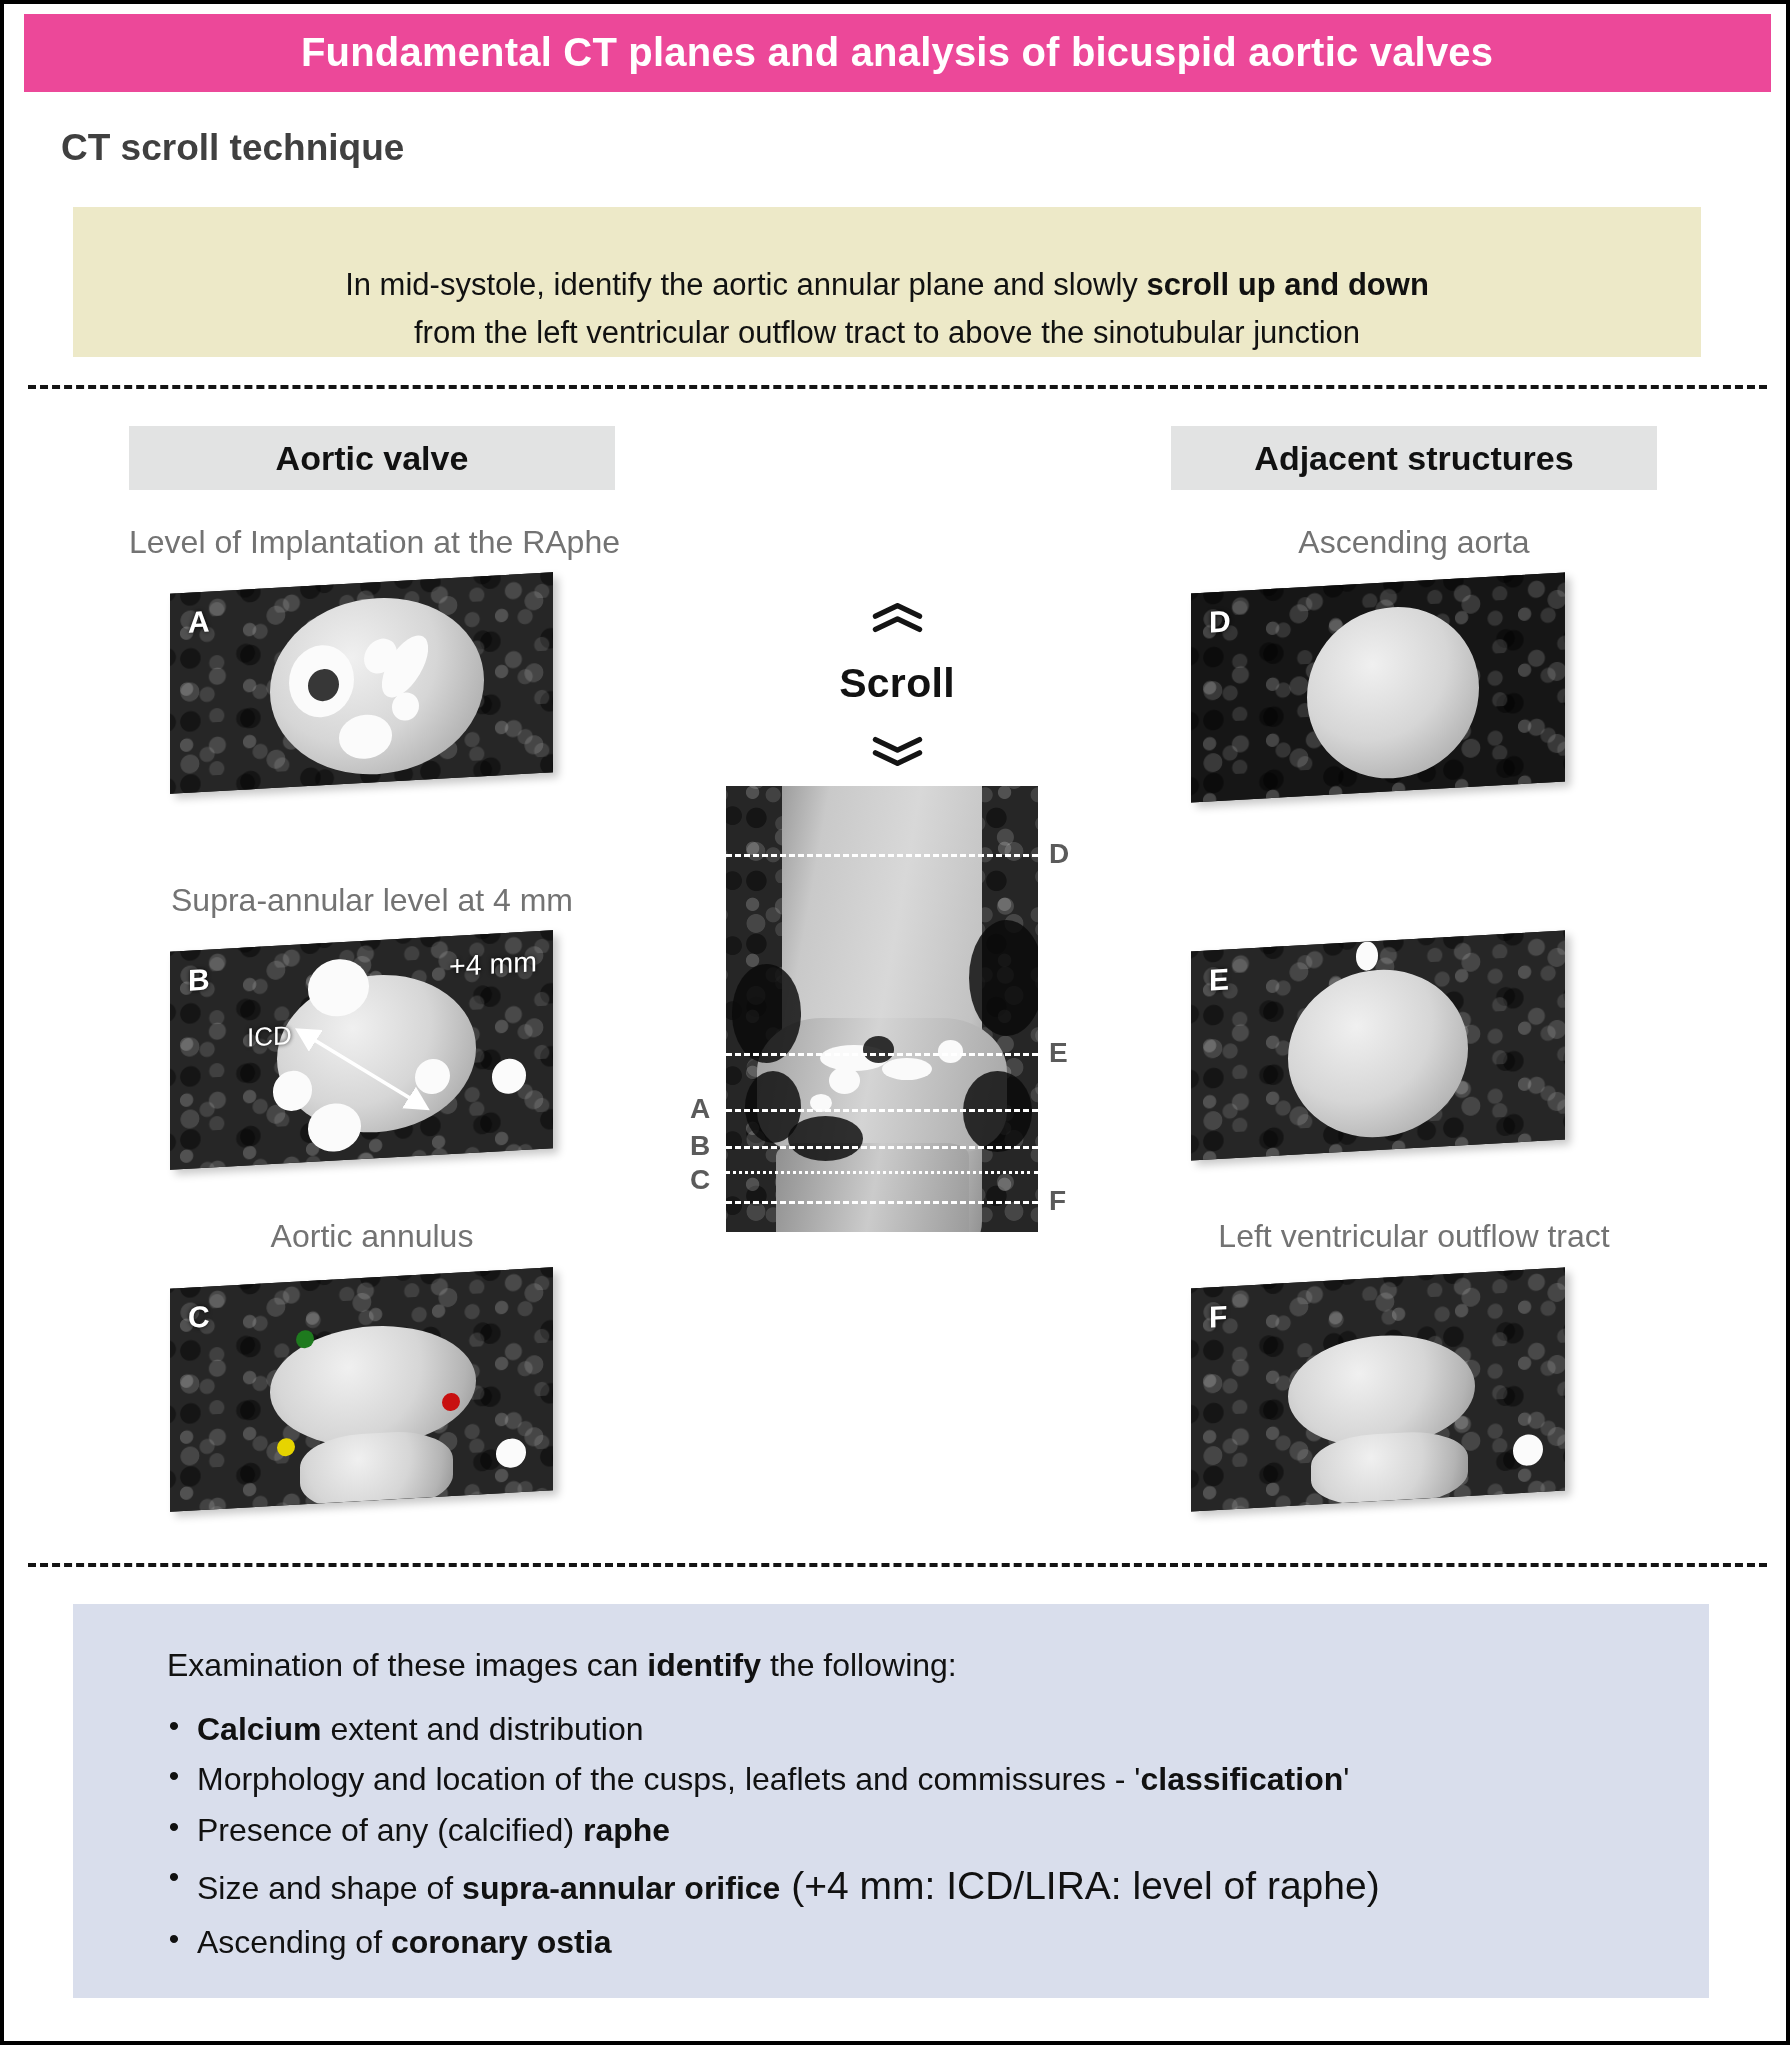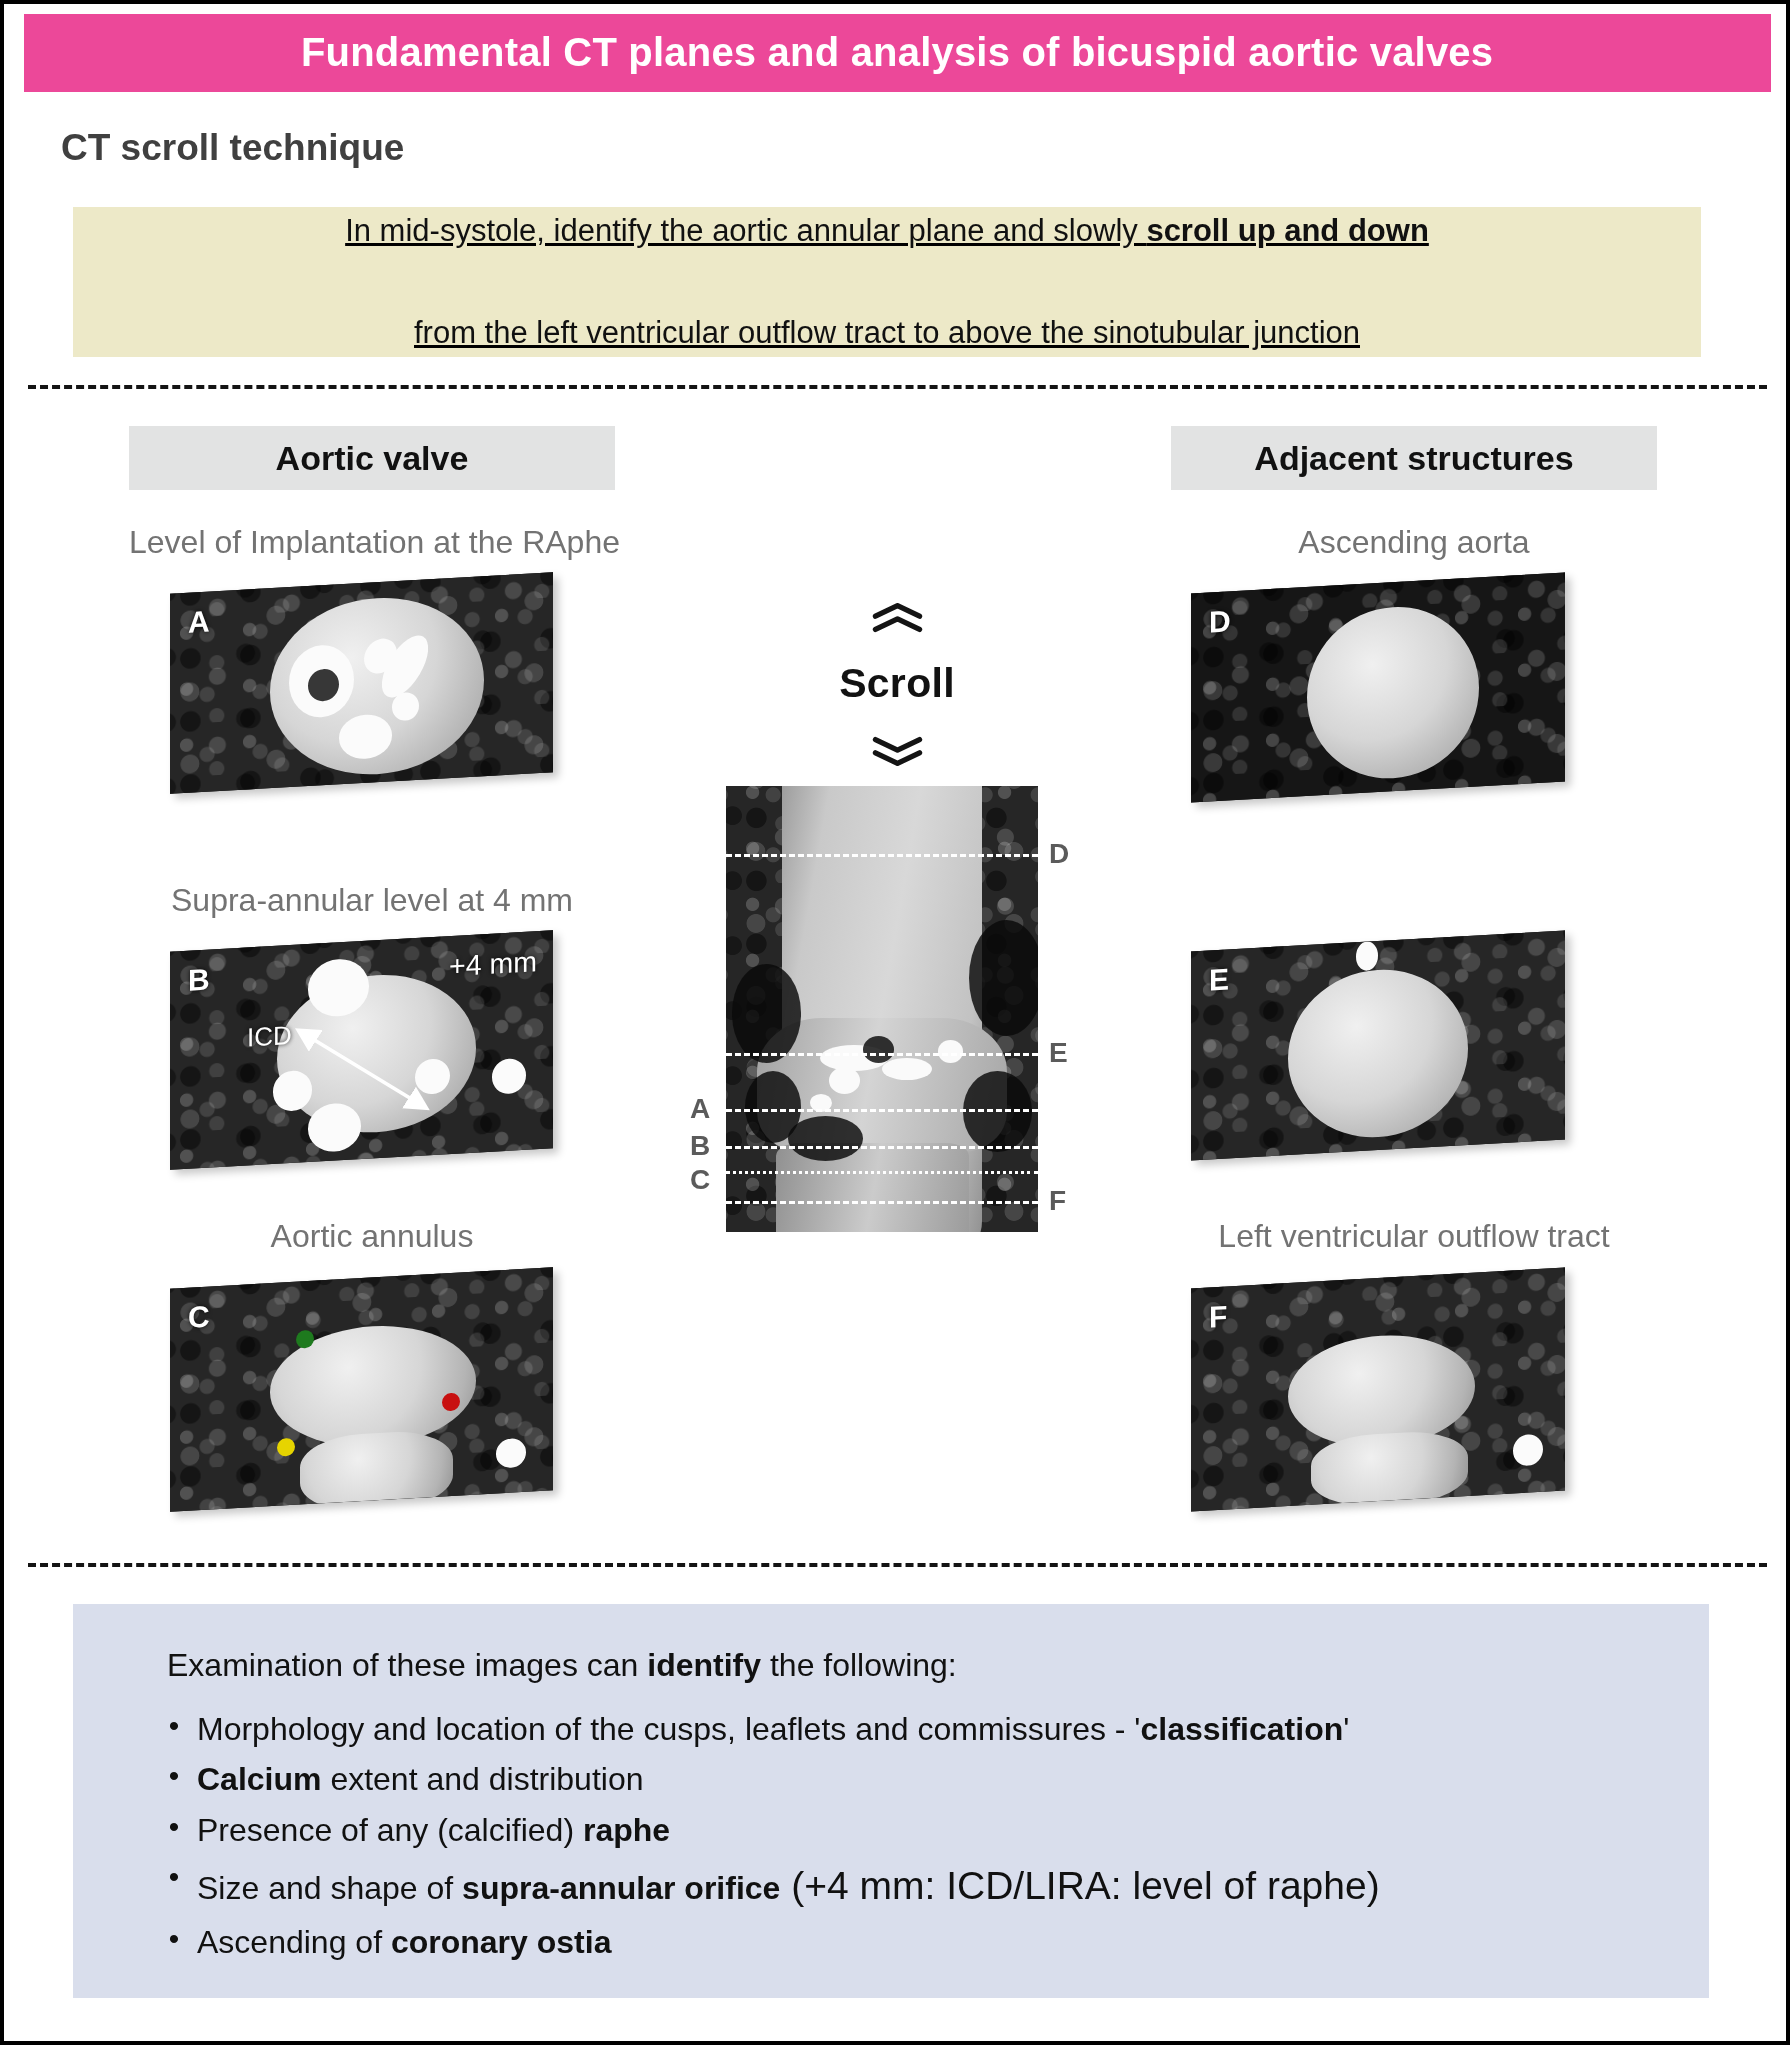--- a/index.html
+++ b/index.html
@@ -42,23 +42,22 @@
     color: #404040;
   }
 
   
   .callout-yellow {
     position: absolute;
     left: 69px; top: 203px;
     width: 1628px; height: 150px;
     background: #EDE9C8;
     display: flex; flex-direction: column;
-    align-items: center; justify-content: space-between;
+    align-items: center; justify-content: flex-end;
     padding: 0 20px;
-    text-decoration: underline;
   }
   .callout-yellow .line {
     font-size: 31px;
     color: #111111;
     line-height: 1.55;
     text-align: center;
     white-space: nowrap;
   }
   .callout-yellow b { font-weight: bold; }
 
@@ -419,24 +418,24 @@
   </div>
 
   <div class="divider" id="div-bottom"></div>
 
   <div class="callout-blue">
     <div class="intro">
       <span>Examination of these images can </span><b>identify</b><span> the following:</span>
     </div>
     <ul>
       <li>
-        <span>Morphology and location of the cusps, leaflets and commissures - '</span><b>classification</b><span>'</span>
+        <span></span><b>Calcium</b><span> extent and distribution</span>
       </li>
       <li>
-        <span></span><b>Calcium</b><span> extent and distribution</span>
+        <span>Morphology and location of the cusps, leaflets and commissures - '</span><b>classification</b><span>'</span>
       </li>
       <li>
         <span>Presence of any (calcified) </span><b>raphe</b><span></span>
       </li>
       <li>
         <span>Size and shape of </span><b>supra-annular orifice</b><span class="small"> (+4 mm: ICD/LIRA: level of raphe)</span>
       </li>
       <li>
         <span>Ascending of </span><b>coronary ostia</b><span></span>
       </li>

